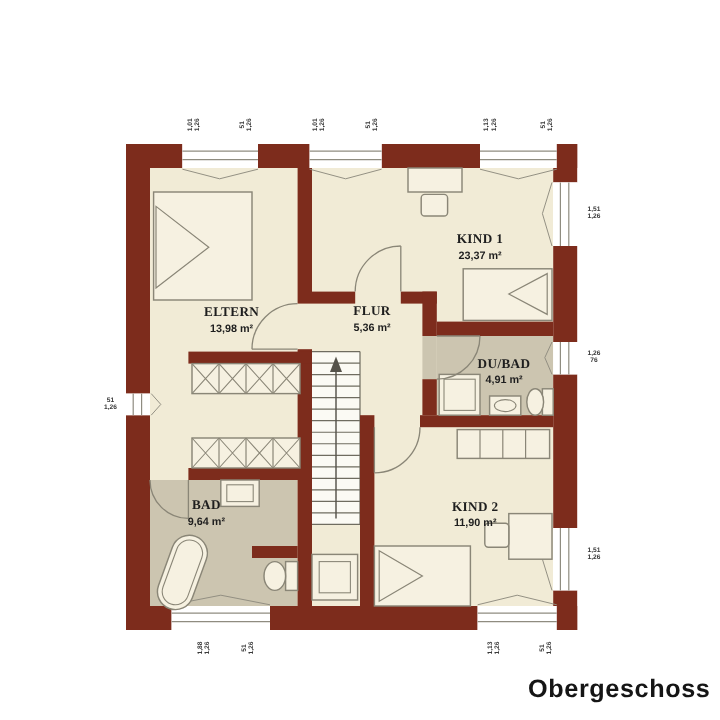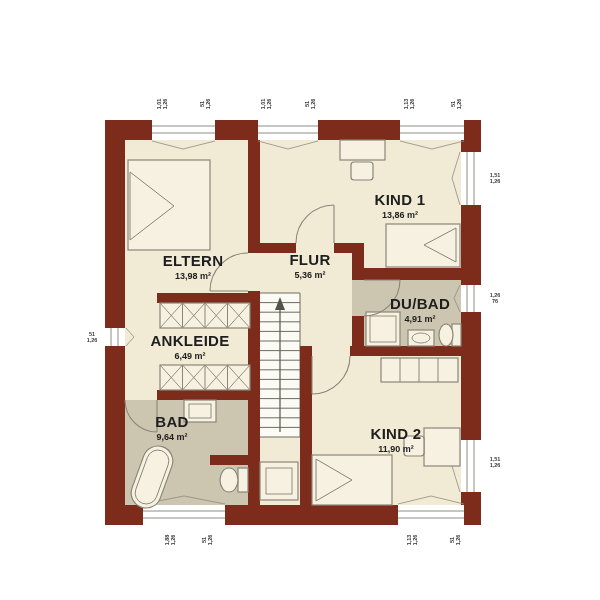--- a/index.html
+++ b/index.html
@@ -1,21 +1,21 @@
 <!DOCTYPE html>
 <html><head>
 <meta charset="utf-8">
 <style>
   html,body{margin:0;padding:0;background:#ffffff;}
   .canvas{position:relative;width:600px;height:600px;background:#ffffff;overflow:hidden;
           font-family:"Liberation Sans",sans-serif;}
   .plan-svg{position:absolute;left:0;top:0;}
   .room-label{position:absolute;transform:translate(-50%,-50%);text-align:center;
               color:#1e1e1e;font-weight:bold;line-height:1.25;white-space:nowrap;}
-  .room-name{display:block;font-size:15px;letter-spacing:.3px;}
+  .room-name{display:block;font-size:11px;letter-spacing:.3px;font-family:Liberation Serif, serif;}
   .room-area{display:block;font-size:9px;}
   .win-label{position:absolute;font-size:5.5px;font-weight:bold;line-height:1.1;color:#3a3a3a;
              white-space:pre-line;text-align:center;transform:translate(-50%,-50%);}
   .win-label.rot{transform:translate(-50%,-50%) rotate(-90deg);}
   .plan-title{position:absolute;right:8px;top:563px;font-size:21px;font-weight:bold;
               color:#151515;letter-spacing:.5px;}
 </style>
 </head>
 <body>
 
@@ -223,39 +223,35 @@
     </g>
   </g>
 </svg>
 
 <div class="room-label" style="left:193px;top:267px">
   <span class="room-name">ELTERN</span>
   <span class="room-area">13,98 m²</span>
 </div>
 <div class="room-label" style="left:400px;top:206px">
   <span class="room-name">KIND 1</span>
-  <span class="room-area">13,86 m²</span>
+  <span class="room-area">23,37 m²</span>
 </div>
 <div class="room-label" style="left:310px;top:266px">
   <span class="room-name">FLUR</span>
   <span class="room-area">5,36 m²</span>
 </div>
 <div class="room-label" style="left:420px;top:310px">
   <span class="room-name">DU/BAD</span>
   <span class="room-area">4,91 m²</span>
 </div>
-<div class="room-label" style="left:190px;top:347px">
-  <span class="room-name">ANKLEIDE</span>
-  <span class="room-area">6,49 m²</span>
-</div>
 <div class="room-label" style="left:172px;top:428px">
   <span class="room-name">BAD</span>
   <span class="room-area">9,64 m²</span>
 </div>
-<div class="room-label" style="left:396px;top:440px">
+<div class="room-label" style="left:396px;top:429px">
   <span class="room-name">KIND 2</span>
   <span class="room-area">11,90 m²</span>
 </div>
 
 <div class="win-label rot" style="left:162px;top:104px">1,01
 1,26</div>
 <div class="win-label rot" style="left:205px;top:104px">51
 1,26</div>
 <div class="win-label rot" style="left:266px;top:104px">1,01
 1,26</div>
@@ -275,14 +271,15 @@
 1,26</div>
 <div class="win-label rot" style="left:170px;top:540px">1,88
 1,26</div>
 <div class="win-label rot" style="left:207px;top:540px">51
 1,26</div>
 <div class="win-label rot" style="left:412px;top:540px">1,13
 1,26</div>
 <div class="win-label rot" style="left:455px;top:540px">51
 1,26</div>
 
+<div class="plan-title">Obergeschoss</div>
 
 </div>
 
 </body></html>

